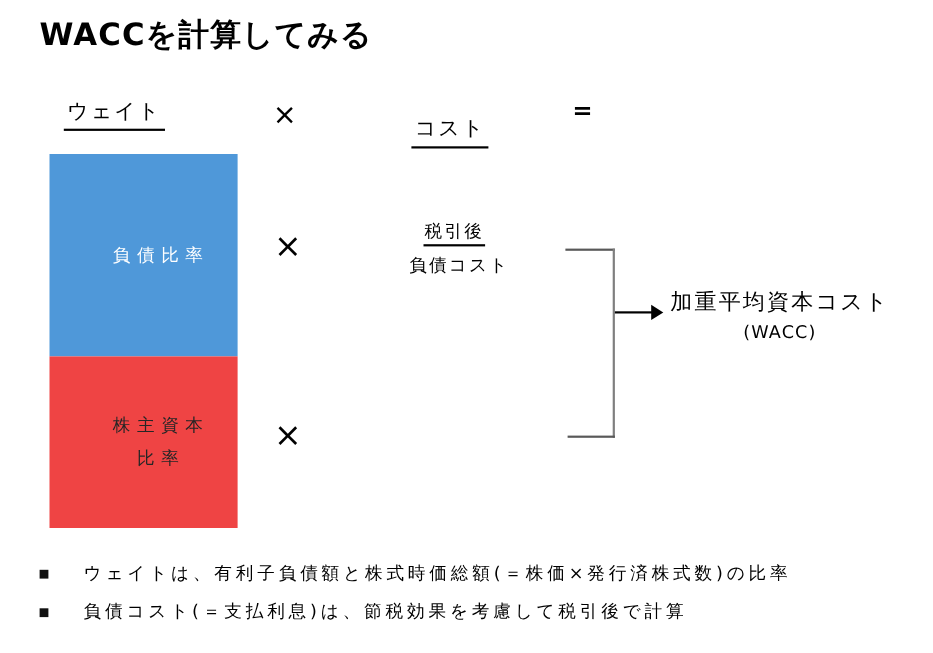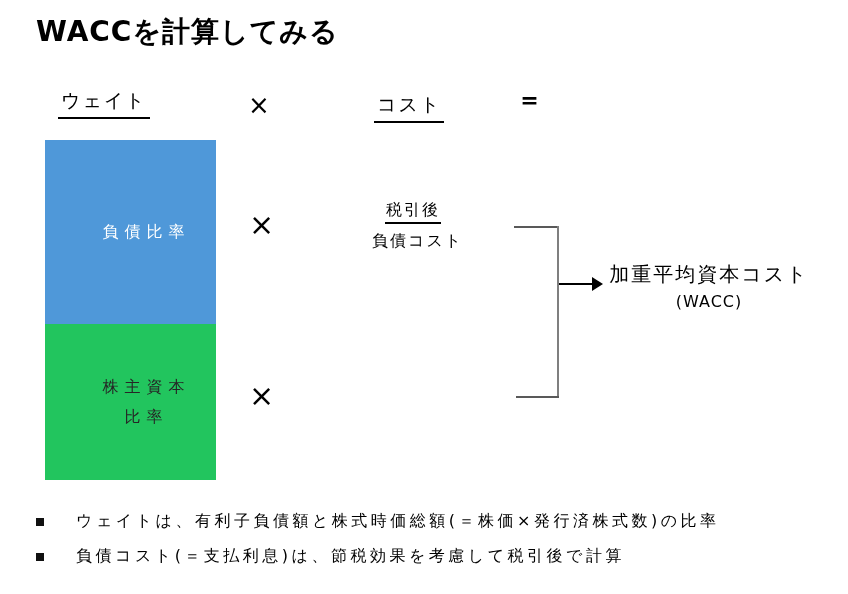--- a/index.html
+++ b/index.html
@@ -63,27 +63,27 @@
 </style>
 </head>
 <body>
 
 <div id="slide">
 
   <div class="abs slide-title">WACCを計算してみる</div>
 
   <div class="abs hdr underlined" style="left:58px; top:88px;">ウェイト</div>
   <div class="abs op-x-header">×</div>
-  <div class="abs hdr underlined" style="left:374px; top:92px;text-align:center;">コスト</div>
+  <div class="abs hdr underlined" style="left:374px; top:104px;text-align:center;">コスト</div>
   <div class="abs op-eq">＝</div>
 
   <div class="abs box box-debt" style="background-color: rgb(79, 152, 217); color: rgb(255, 255, 255);">
     <span>負債比率</span>
   </div>
-  <div class="abs box box-equity" style="background-color: #22c55e; color: rgb(38, 38, 38);">
+  <div class="abs box box-equity" style="background-color: #ef4444; color: rgb(38, 38, 38);">
     <span>株主資本</span>
     <span>比率</span>
   </div>
 
   <div class="abs op-x-row op-x-row1">×</div>
   <div class="abs lbl thin-underline after-tax">税引後</div>
   <div class="abs lbl debt-cost">負債コスト</div>
 
   <div class="abs op-x-row op-x-row2">×</div>
 

